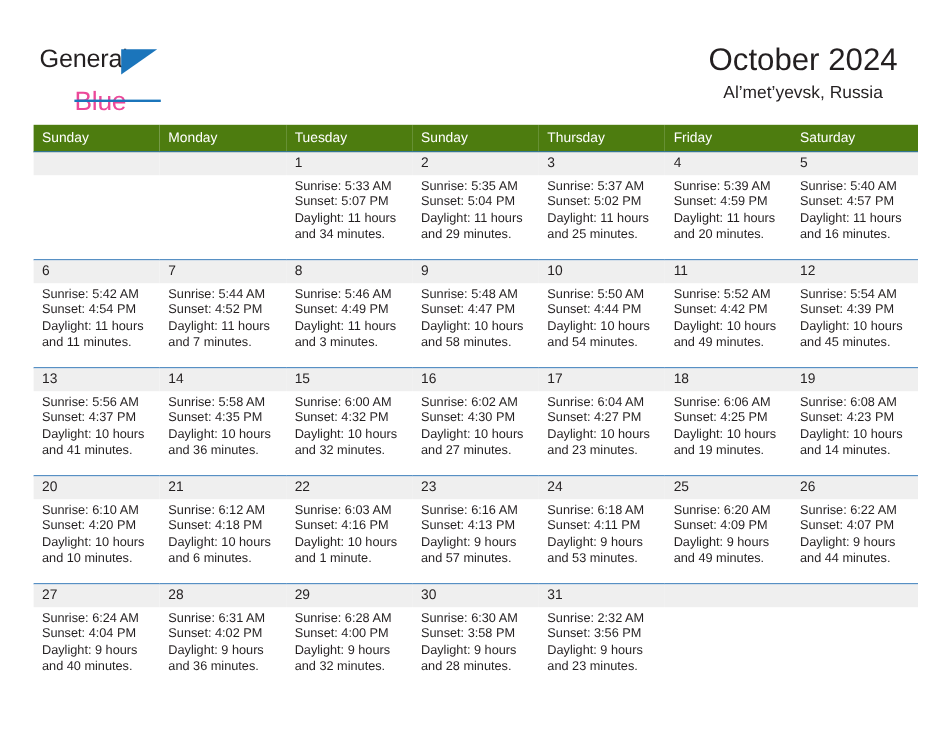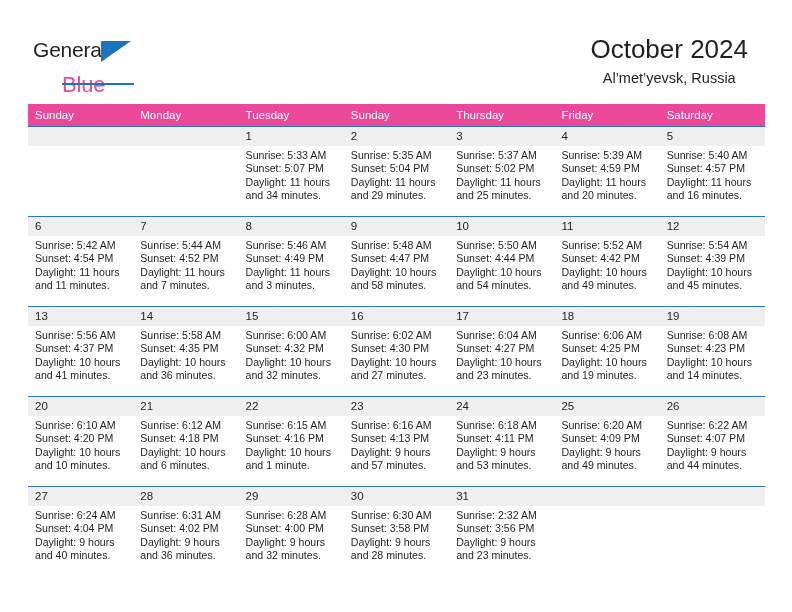--- a/index.html
+++ b/index.html
@@ -96,21 +96,21 @@
   
   .calendar {
     position: absolute;
     left: 28px;
     top: 104px;
     width: 737px;
     border-collapse: collapse;
     table-layout: fixed;
   }
   .calendar th {
-    background: #ec4899;
+    background: #4d7c0f;
     color: #ffffff;
     font-weight: normal;
     font-size: 11.5px;
     text-align: left;
     padding: 5px 0 5px 7px;
     height: 12px;
     border: none;
   }
   .calendar td {
     vertical-align: top;
@@ -424,21 +424,21 @@
                 <div>Sunset: 4:18 PM</div>
                 <div>Daylight: 10 hours</div>
                 <div>and 6 minutes.</div>
               </div>
             </div>
           </td>
           <td>
             <div class="cell-inner">
               <div class="daynum">22</div>
               <div class="details">
-                <div>Sunrise: 6:15 AM</div>
+                <div>Sunrise: 6:03 AM</div>
                 <div>Sunset: 4:16 PM</div>
                 <div>Daylight: 10 hours</div>
                 <div>and 1 minute.</div>
               </div>
             </div>
           </td>
           <td>
             <div class="cell-inner">
               <div class="daynum">23</div>
               <div class="details">

